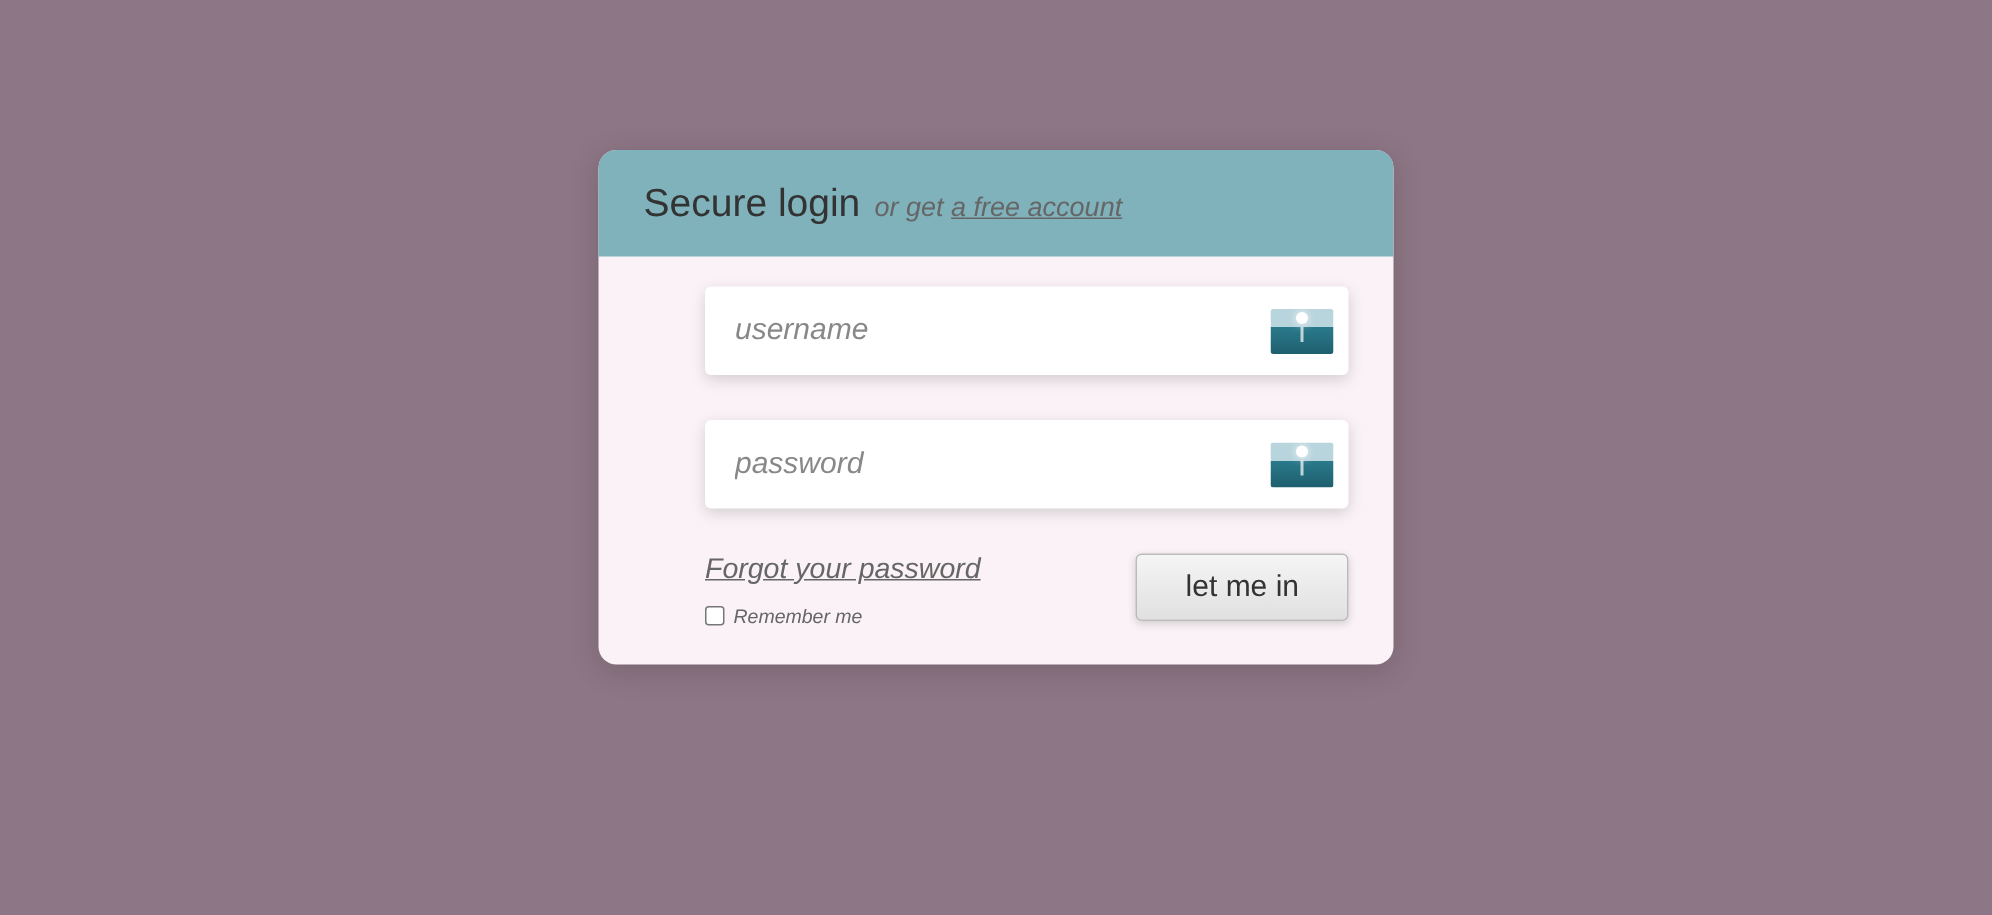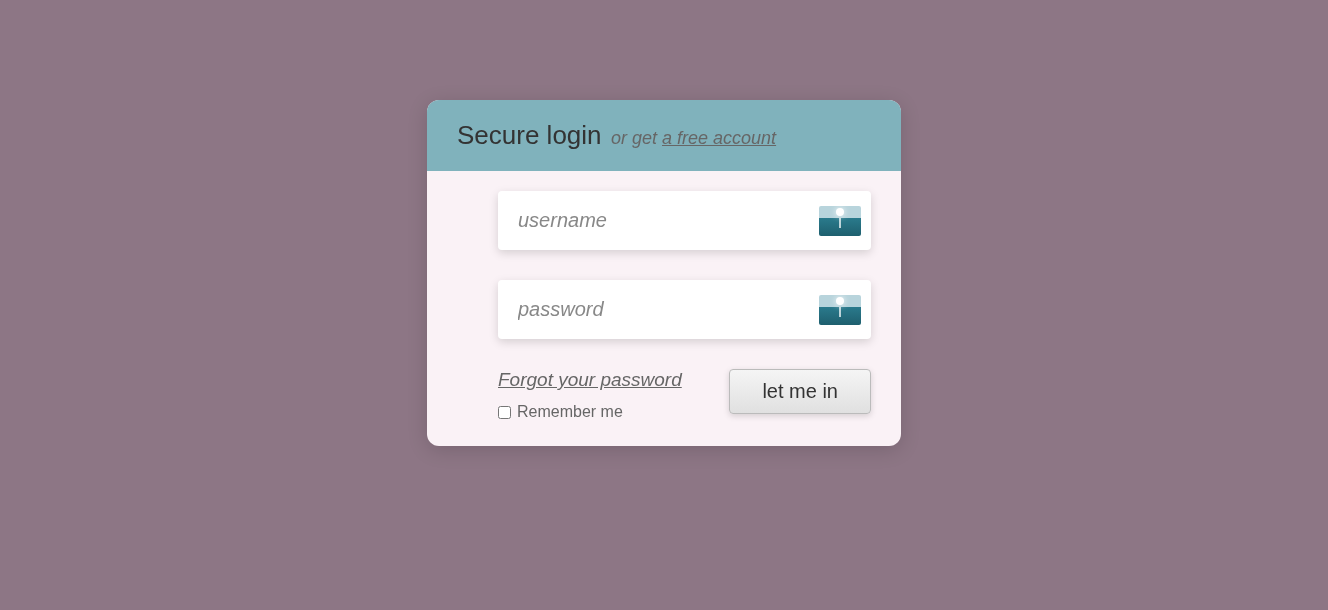--- a/index.html
+++ b/index.html
@@ -11,21 +11,21 @@
       font-family: 'Segoe UI', Tahoma, Geneva, sans-serif;
       background-color: #8d7685;
       width: 1328px;
       height: 610px;
       display: flex;
       justify-content: center;
       align-items: flex-start;
       padding-top: 100px;
     }
     .login-card {
-      width: 474px;
+      width: 530px;
       background-color: #faf2f6;
       border-radius: 12px;
       overflow: hidden;
       box-shadow: 0 4px 20px rgba(0,0,0,0.15);
     }
     .login-header {
       background-color: #80b2bc;
       padding: 20px 30px;
     }
     .login-header-title {
@@ -131,22 +131,23 @@
     .remember-row {
       display: flex;
       align-items: center;
       gap: 6px;
     }
     .remember-checkbox {
       width: 13px;
       height: 13px;
     }
     .remember-label {
-      font-size: 16px;
+      font-size: 13px;
       color: #666;
+      font-style: italic;
     }
     .submit-button {
       padding: 10px 32px;
       font-size: 20px;
       background: linear-gradient(to bottom, #f5f5f5, #e0e0e0);
       border: 1px solid #bbb;
       border-radius: 4px;
       color: #333;
       cursor: pointer;
       box-shadow: 0 2px 6px rgba(0,0,0,0.15);

